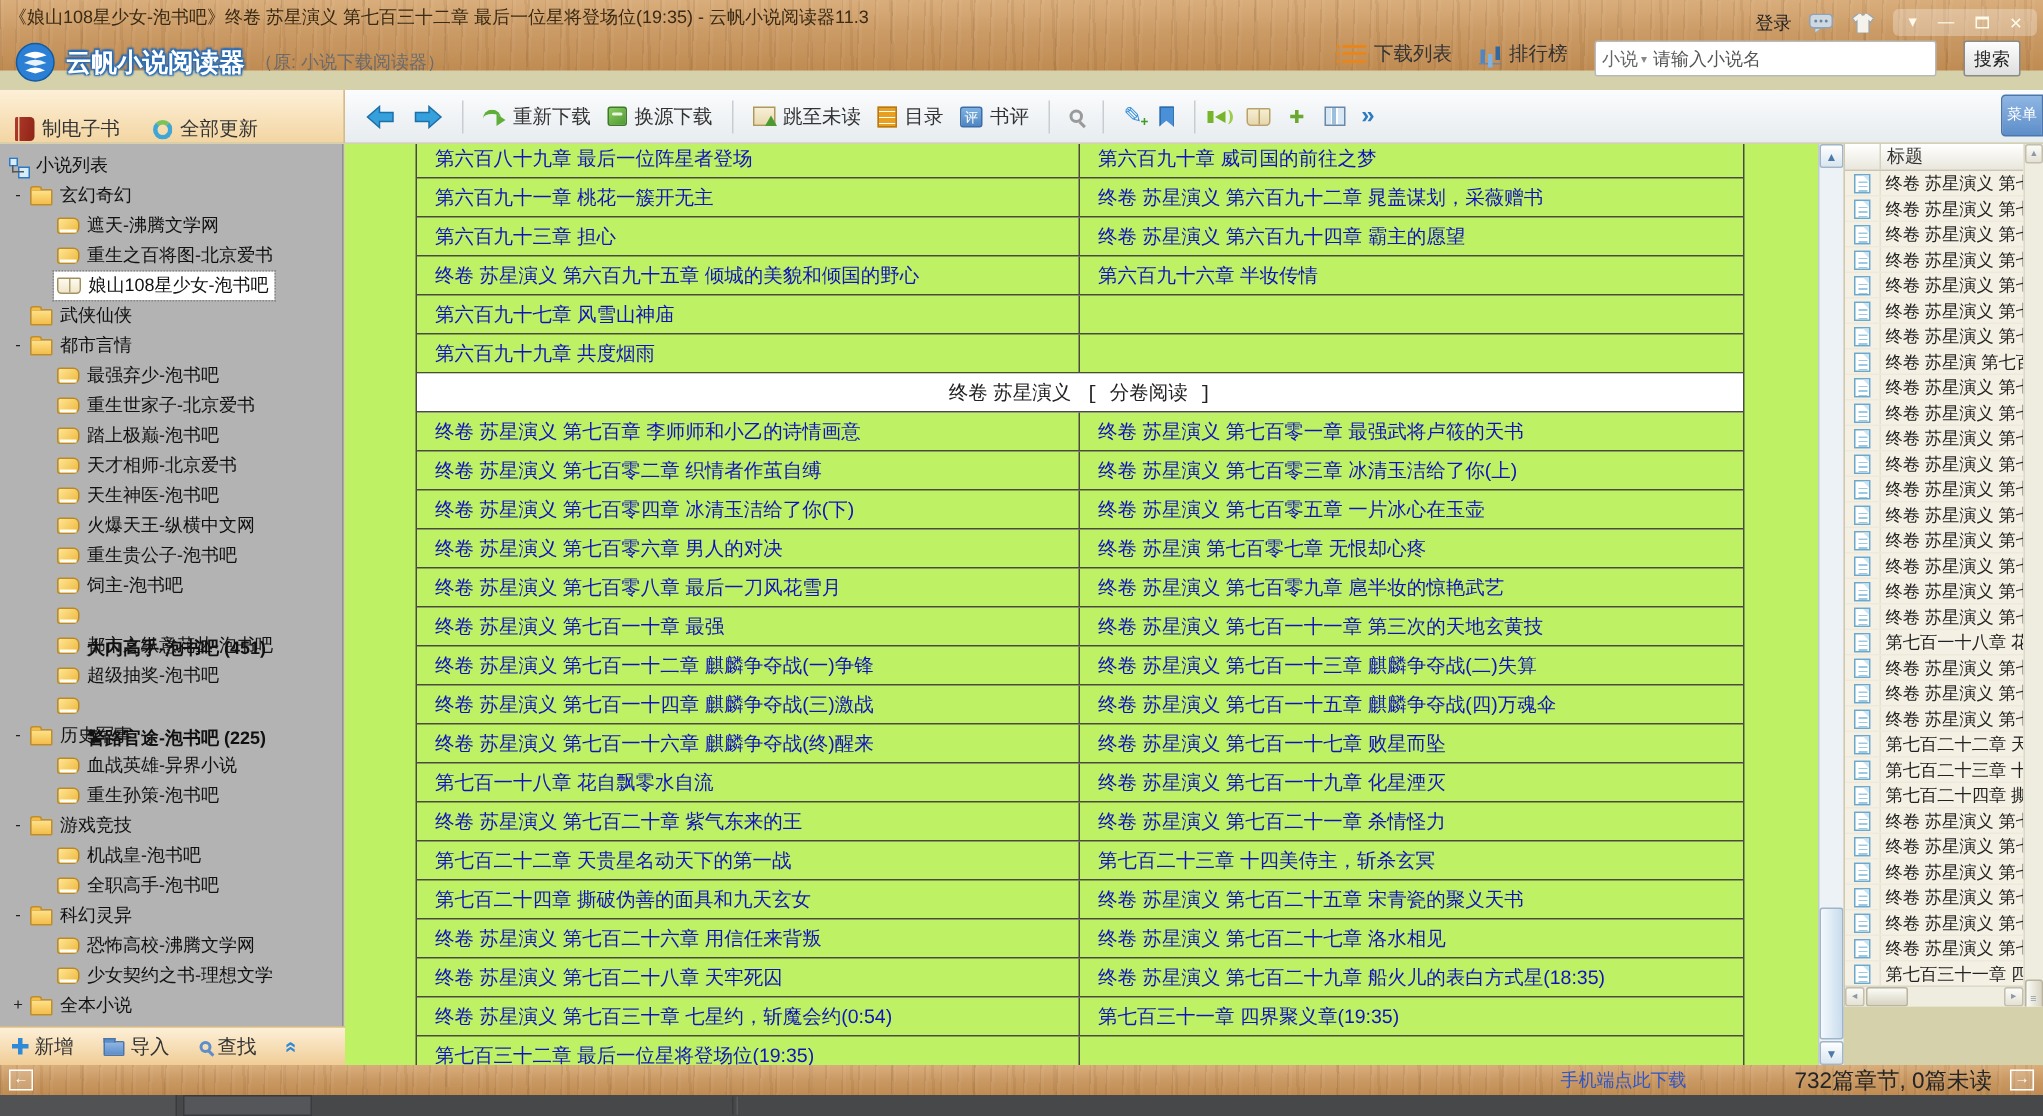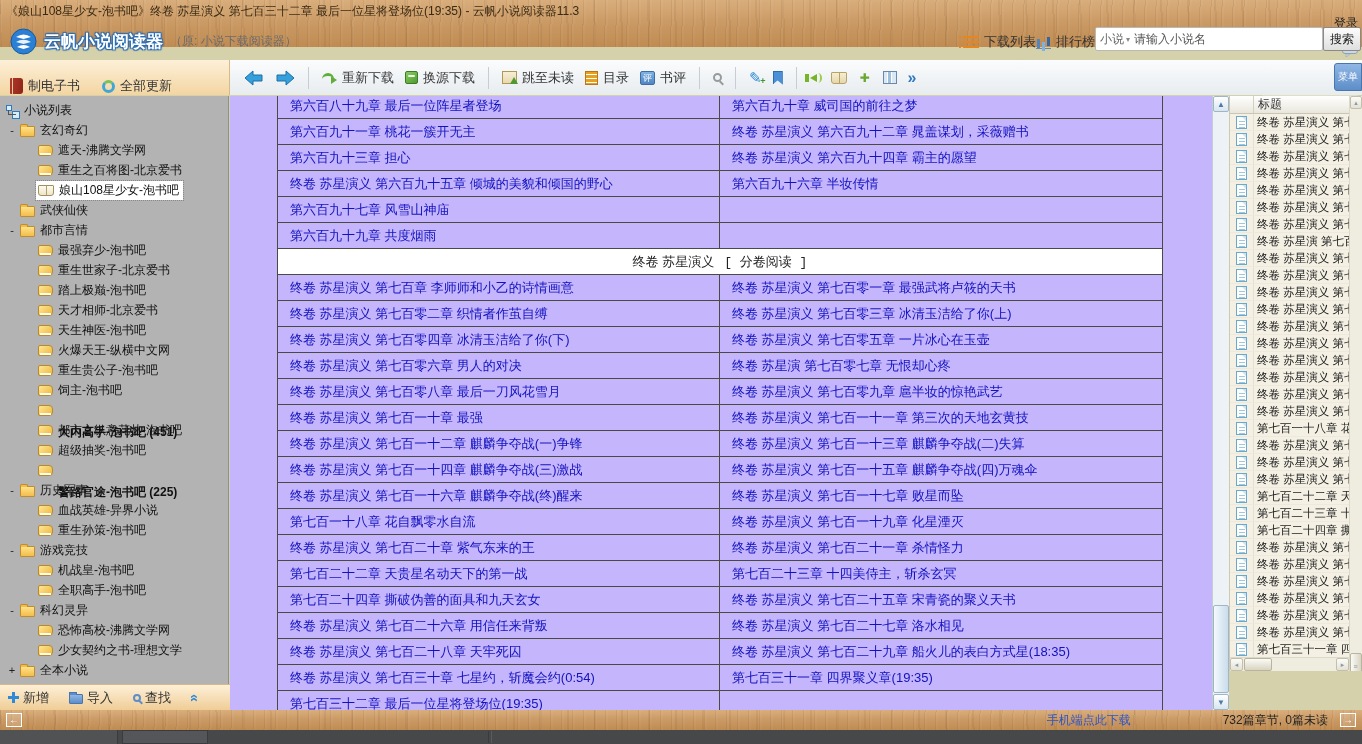--- a/index.html
+++ b/index.html
@@ -11,33 +11,33 @@
     background:
       repeating-linear-gradient(92deg, rgba(110,62,18,0.10) 0 1px, rgba(255,255,255,0.04) 1px 3px, transparent 3px 11px),
       repeating-linear-gradient(88deg, rgba(90,50,10,0.08) 0 2px, transparent 2px 27px),
       linear-gradient(180deg,#d9ae7c 0%,#cb9b66 45%,#bf8b52 100%);
   }
   .topchrome { position:absolute; left:0; top:0; width:1362px; height:47px; }
 
   
   .titlebar { position:absolute; left:0; top:0; width:1362px; height:22px; display:flex; align-items:center; }
   .win-title { margin-left:6px; font-size:12px; color:#3a2a14; white-space:nowrap; }
-  .tb-right { position:absolute; right:4px; top:15px; height:22px; display:flex; align-items:flex-end; gap:12px;flex-direction:column; }
+  .tb-right { position:absolute; right:4px; top:4px; height:22px; display:flex; align-items:center; gap:12px; }
   .login { font-size:12px; color:#222; }
   .chat-ic, .shirt-ic { display:inline-flex; }
   .win-btns { display:flex; align-items:center; gap:14px; background:rgba(255,255,255,0.28); border-radius:4px; padding:2px 10px; height:18px; }
   .win-btns span { color:#fffbe8; font-size:11px; line-height:14px; }
   .restore-box { width:9px; height:8px; border:1px solid #fffbe8; border-top-width:2px; display:inline-block; }
 
   
   .headerbar { position:absolute; left:0; top:22px; width:1362px; height:38px; display:flex; align-items:center; }
   .logo-wrap { display:flex; align-items:center; margin-left:10px; gap:7px; }
   .app-name { font-size:17px; font-weight:bold; color:#fff; text-shadow:0 0 2px #2a6db5, 1px 1px 1px #2a6db5, -1px -1px 1px #2a6db5, 1px -1px 1px #2a6db5, -1px 1px 1px #2a6db5; }
   .app-sub { font-size:12px; color:#6b6b6b; }
-  .hdr-right { position:absolute; right:1px; top:5px; display:flex; align-items:flex-end; }
+  .hdr-right { position:absolute; right:15px; top:5px; display:flex; align-items:flex-start; gap:18px; }
   .hdr-btn { display:flex; align-items:center; gap:5px; font-size:13px; color:#333; }
   .searchbox { display:flex; align-items:center; width:228px; height:24px; background:#fff; border:1px solid #b9b9b9; border-radius:2px; padding:0 4px; }
   .search-cat { font-size:12px; color:#666; }
   .cat-arrow { font-size:8px; color:#888; margin:0 4px 0 2px; }
   .searchbox input { border:none; outline:none; flex:1; font-size:12px; color:#333; font-family:inherit; background:transparent; }
   .searchbox input::placeholder { color:#555; }
   .search-btn { width:38px; height:24px; border:1px solid #8a8a8a; background:linear-gradient(#fdfdfd,#dfdfdf); font-size:12px; color:#222; display:flex; align-items:center; justify-content:center; border-radius:2px; }
 
   
   .toolbar { position:absolute; left:0; top:60px; width:1362px; height:35px; border-bottom:1px solid #b9b9b9; }
@@ -108,21 +108,21 @@
   .ic-plus { width:11px; height:11px; }
   .ic-plus::before { content:""; position:absolute; left:4px; top:0; width:3px; height:11px; background:#2e8ad8; }
   .ic-plus::after { content:""; position:absolute; left:0; top:4px; width:11px; height:3px; background:#2e8ad8; }
   .ic-import { width:14px; height:10px; margin-top:2px; background:linear-gradient(#8fb6e4,#5d8ec9); border:1px solid #4a76ad; border-radius:1px; }
   .ic-import::before { content:""; position:absolute; top:-3px; left:-1px; width:6px; height:2px; background:#5d8ec9; border:1px solid #4a76ad; border-bottom:none; }
   .ic-find { width:8px; height:8px; border:2px solid #5d8ec9; border-radius:50%; }
   .ic-find::after { content:""; position:absolute; right:-4px; bottom:-3px; width:5px; height:2px; background:#5d8ec9; transform:rotate(45deg); }
   .collapse-glyph { color:#2e8ad8; font-size:14px; font-weight:bold; transform:rotate(90deg); display:inline-block; }
 
   
-  .main { position:absolute; left:230px; top:96px; width:982px; height:614px; background:#c4b5fd; overflow:hidden; }
+  .main { position:absolute; left:230px; top:96px; width:982px; height:614px; background:#bef264; overflow:hidden; }
   .chapter-table { position:absolute; left:47px; top:-4px; width:886px; border:1px solid #4a4a42; }
   .trow { display:flex; height:26px; border-bottom:1px solid #4a4a42; }
   .tcell { width:50%; display:flex; align-items:center; padding-left:12px; font-size:13px; color:#1212bd; white-space:nowrap; overflow:hidden; cursor:pointer; }
   .tcell.cl { border-right:1px solid #4a4a42; }
   .section-row { height:26px; background:#fff; border-bottom:1px solid #4a4a42; display:flex; align-items:center; justify-content:center; gap:10px; font-size:13px; color:#222; }
   .sec-link { cursor:pointer;font-family:Liberation Mono, monospace; }
 
   
   .vscroll { position:absolute; left:1212px; top:96px; width:17px; height:614px; background:#edf2f6; border-left:1px solid #c2ccd4; }
   .sbtn { position:absolute; left:0; width:16px; height:16px; background:linear-gradient(#ffffff,#d9e5ef); border:1px solid #9fb6c8; color:#4a7aa8; font-size:8px; text-align:center; line-height:15px; border-radius:2px; }
@@ -148,21 +148,21 @@
   .rp-sthumb { position:absolute; left:0; width:12px; bottom:15px; height:28px; background:linear-gradient(90deg,#fbfbf6,#d8d4c2); border:1px solid #b8b4a0; border-radius:2px; color:#8a9aa8; font-size:7px; line-height:26px; text-align:center; letter-spacing:1px; }
   .rp-hscroll { position:absolute; left:0; bottom:0; height:14px; right:13px; background:#efece0; border-top:1px solid #ddd9c8; }
   .rp-hbtn { position:absolute; top:0; width:13px; height:13px; color:#8a9aa8; font-size:7px; text-align:center; line-height:12px; background:linear-gradient(#fcfcf8,#e4e1d4); border:1px solid #c2bfaf; border-radius:2px; }
   .rp-hbtn.left { left:0; } .rp-hbtn.right { right:0; }
   .rp-hthumb { position:absolute; left:14px; top:0; width:28px; height:13px; background:linear-gradient(#fbfbf6,#d8d4c2); border:1px solid #b8b4a0; border-radius:2px; }
 
   
   .statusbar { position:absolute; left:0; top:710px; width:1362px; height:20px; display:flex; align-items:center; }
   .panel-ic { width:16px; height:14px; border:1px solid #fff; margin-left:6px; display:flex; align-items:center; justify-content:center; color:#fff; font-size:10px; line-height:12px; background:rgba(255,255,255,0.15); }
   .mobile-link { margin-left:auto; font-size:12px; color:#2f55c8; cursor:pointer; }
-  .count-info { margin-left:92px; font-size:12px; color:#252525; }
+  .count-info { margin-left:72px; font-size:15px; color:#252525; }
   .statusbar .right-ic { margin:0 6px 0 12px; }
 
   
   .taskbar { position:absolute; left:0; top:730px; width:1362px; height:14px; background:#47484a; }
   .tk-seg1 { position:absolute; left:0; top:0; width:118px; height:14px; background:#515254; border-right:1px solid #3a3b3d; }
   .tk-seg2 { position:absolute; left:122px; top:0; width:86px; height:14px; background:#55565a; border:1px solid #3a3b3d; }
   .tk-div { position:absolute; left:488px; top:1px; width:4px; height:12px; border-left:1px solid #3a3b3d; border-right:1px solid #5a5b5e; }
 </style>
 </head>
 <body>

